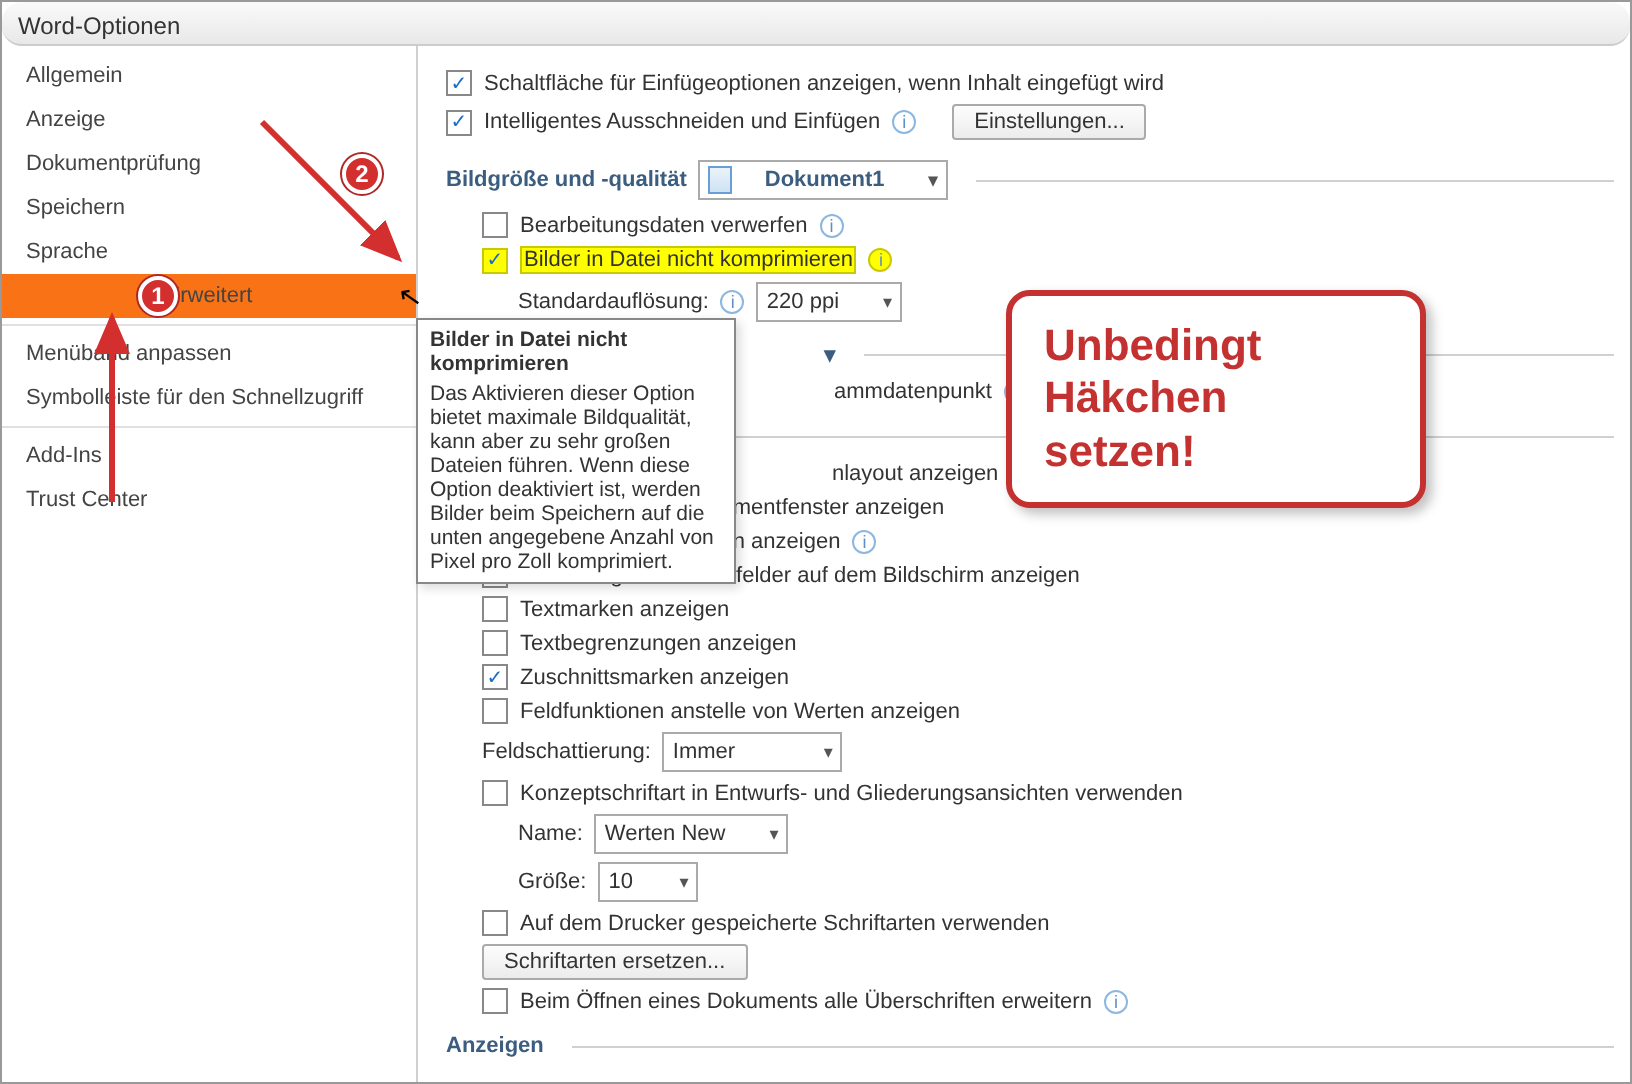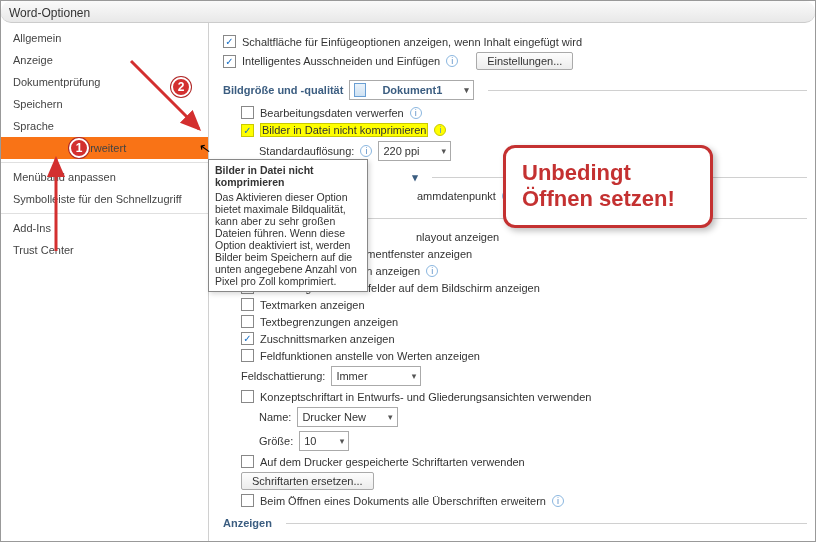--- a/index.html
+++ b/index.html
@@ -336,21 +336,21 @@
       </div>
 
       <div class="row indent1">
           <span class="checkbox"></span>
           <span class="lbl">Konzeptschriftart in Entwurfs- und Gliederungsansichten verwenden</span>
         </div>
 
       <div class="row indent2">
         <span class="lbl">Name:</span>
         <span class="combo" style="min-width:90px">
-          <span>Drucker New</span>
+          <span>Werten New</span>
           <span class="arrow">▾</span>
         </span>
       </div>
       <div class="row indent2">
         <span class="lbl">Größe:</span>
         <span class="combo" style="min-width:50px">
           <span>10</span>
           <span class="arrow">▾</span>
         </span>
       </div>
@@ -394,15 +394,15 @@
       </marker>
     </defs>
     <line x1="55" y1="250" x2="55" y2="158" stroke="#d32f2f" stroke-width="3" marker-end="url(#ah)"></line>
     <line x1="130" y1="60" x2="198" y2="128" stroke="#d32f2f" stroke-width="3" marker-end="url(#ah)"></line>
   </svg>
 
   <div class="cursor">↖</div>
 
   <div class="callout">
     <div>Unbedingt</div>
-    <div>Öffnen setzen!</div>
+    <div>Häkchen setzen!</div>
   </div>
 </div>
 
 </body></html>

